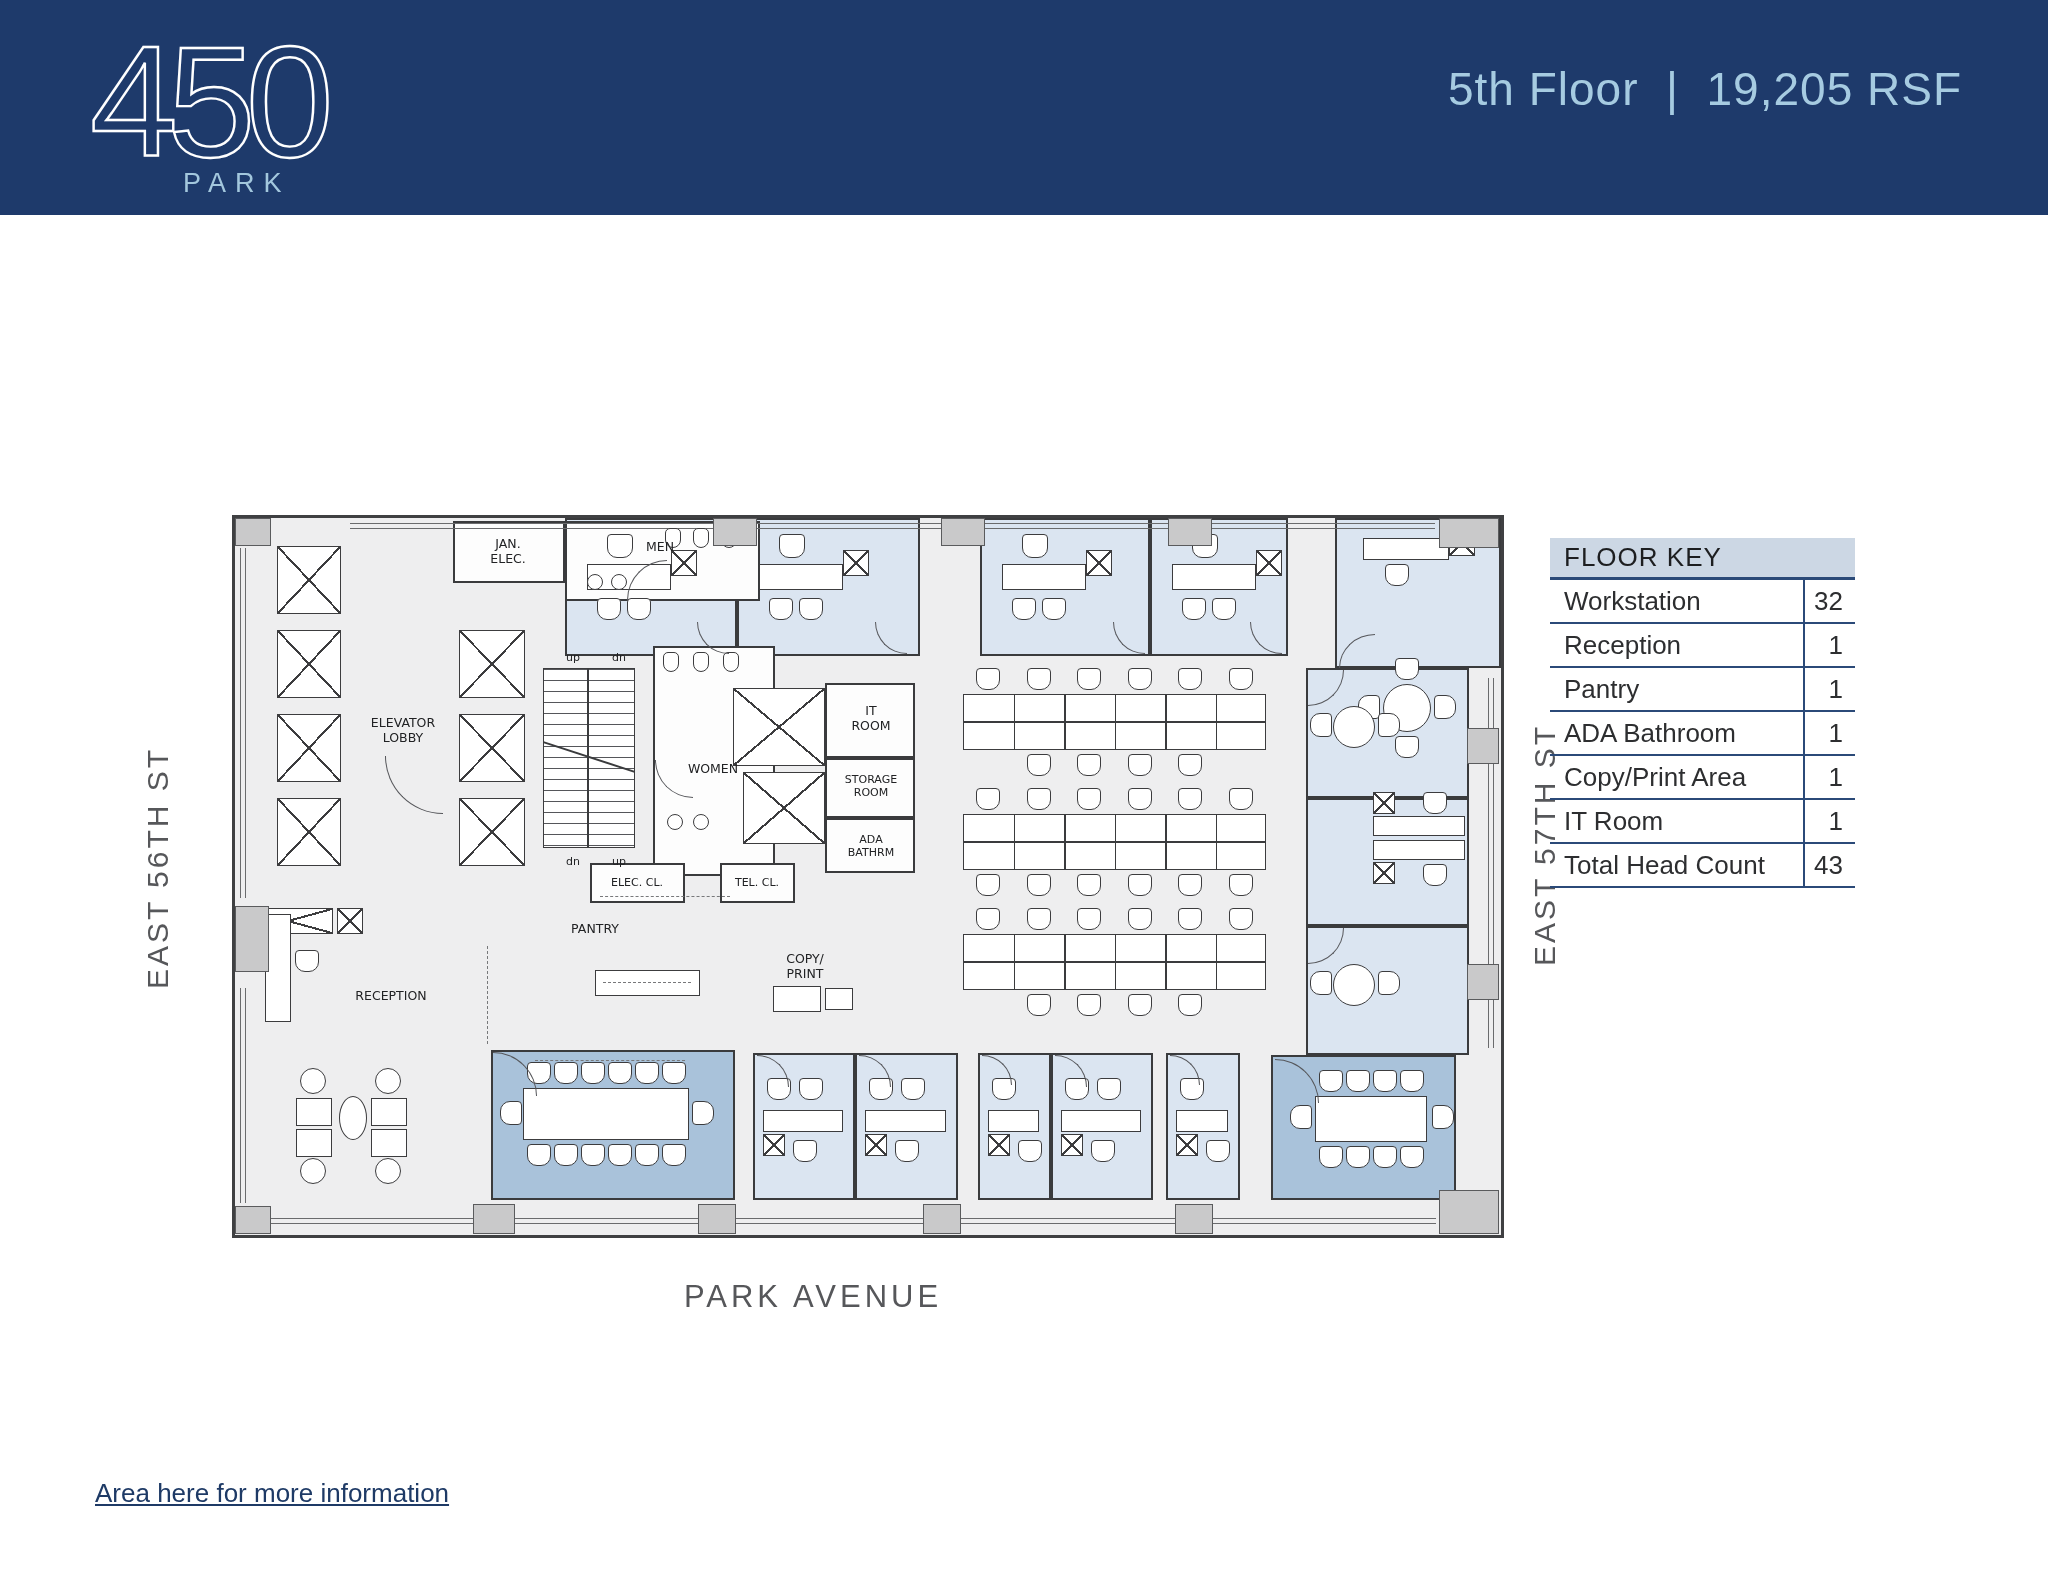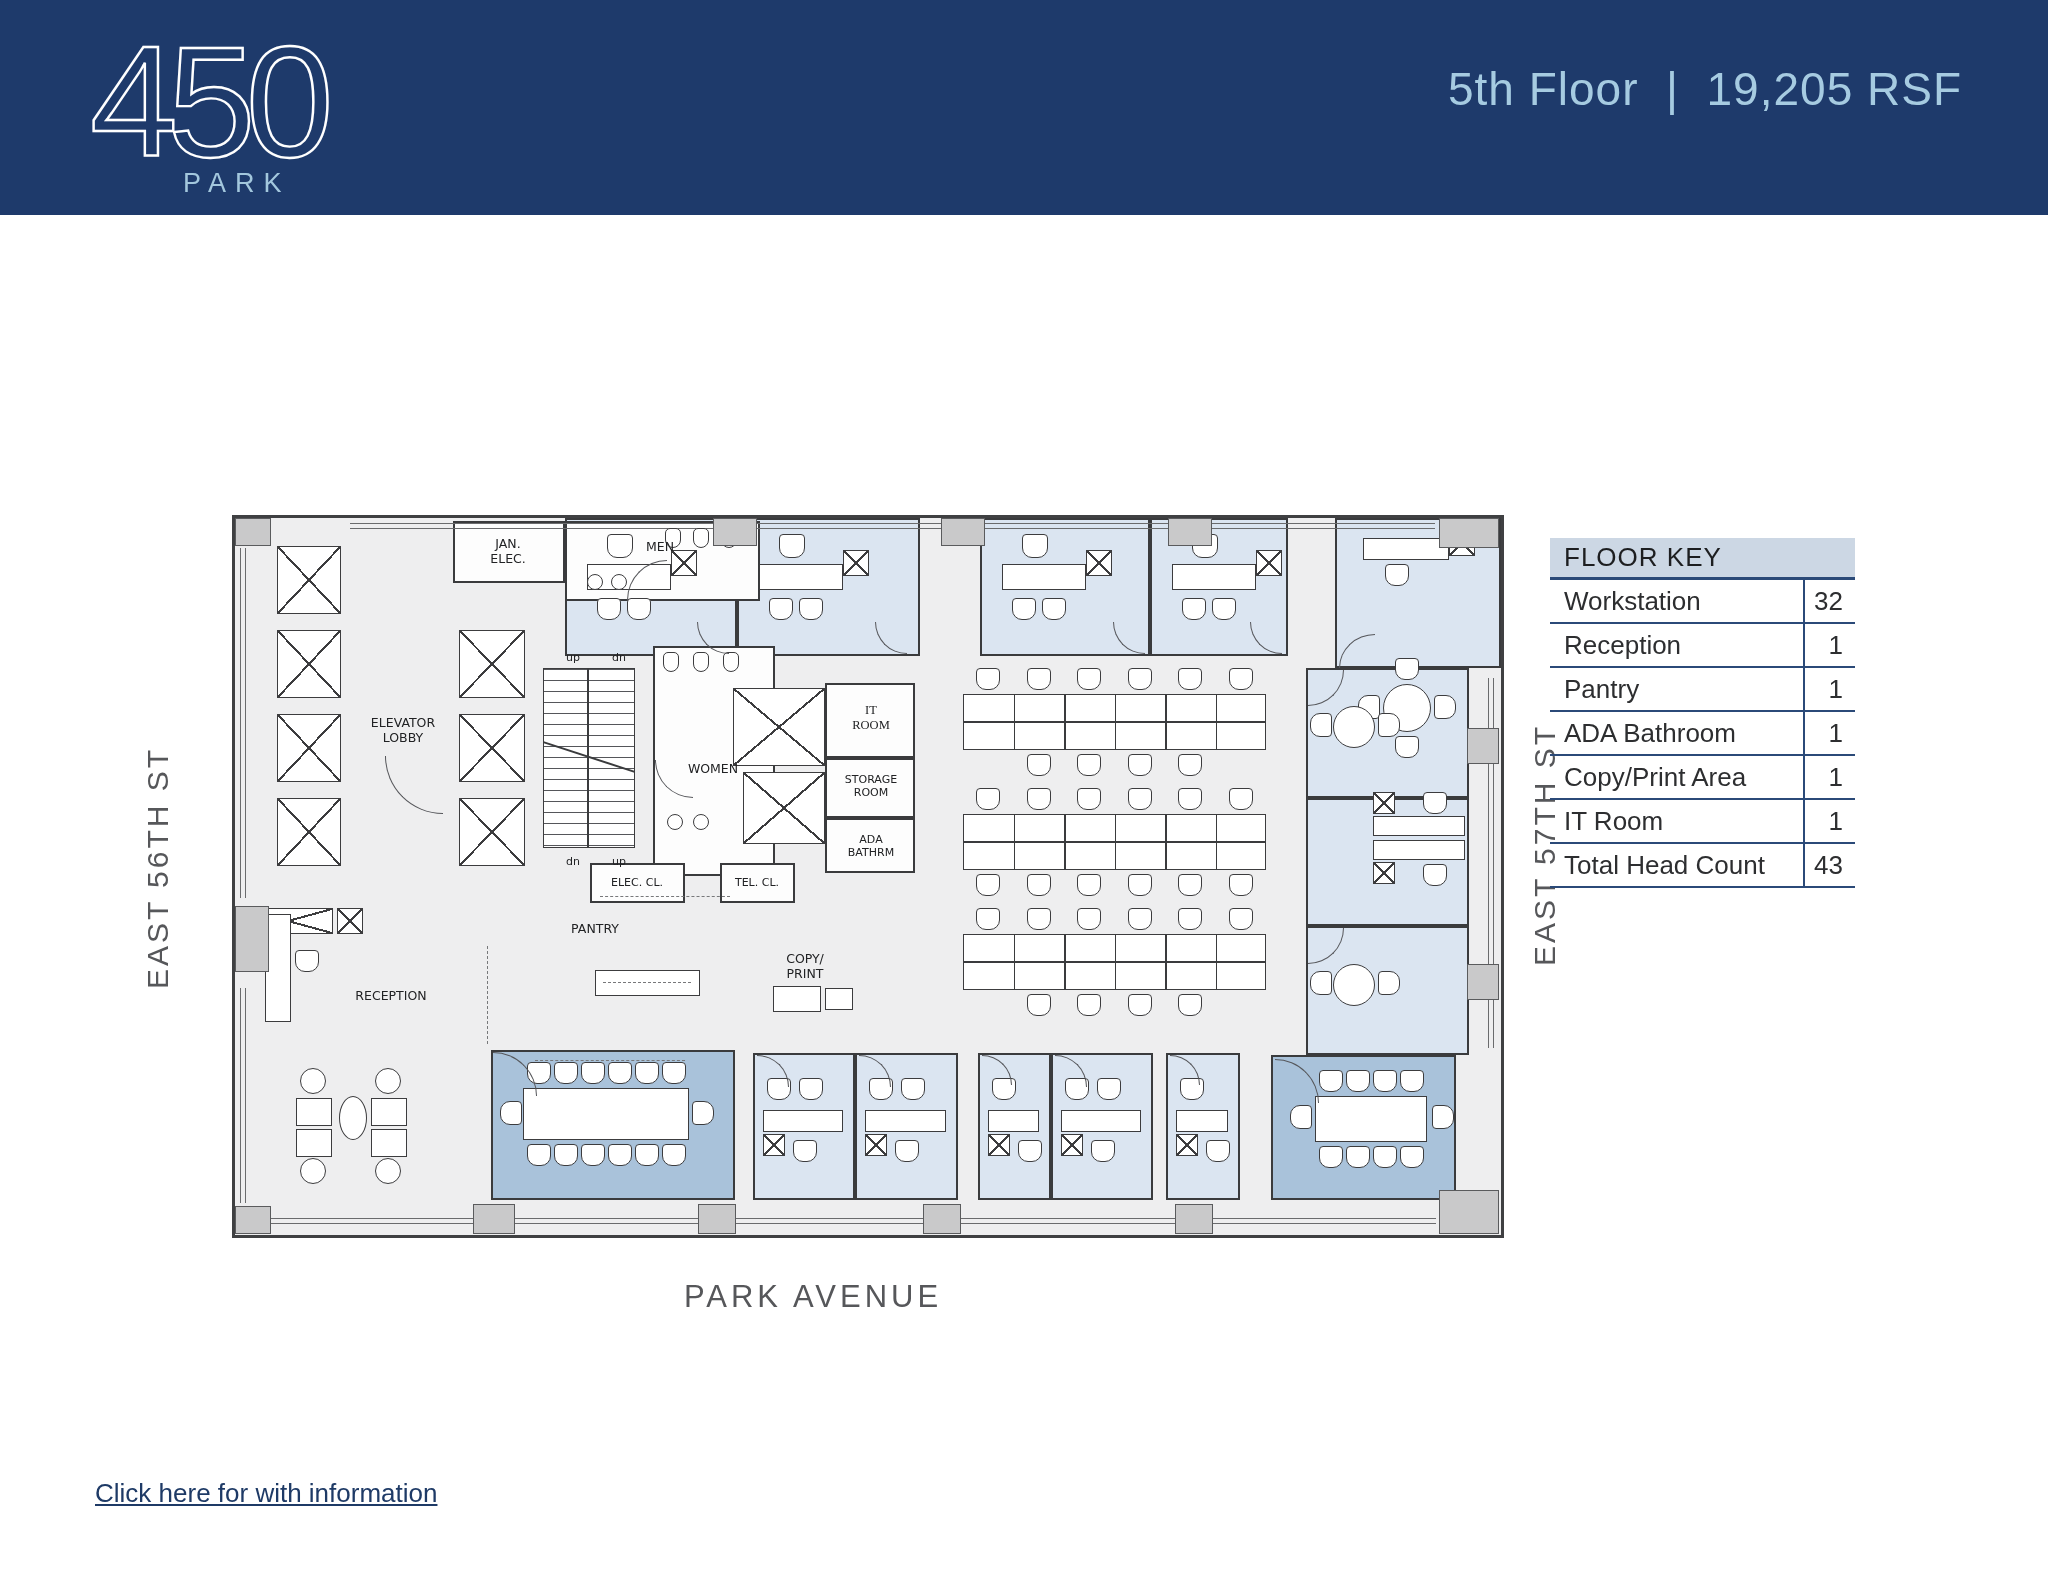--- a/index.html
+++ b/index.html
@@ -119,21 +119,21 @@
 </div>
 
 <div id="plan">
 
   <div class="lbl" style="left:273px;top:33px;">JAN.
 ELEC.</div>
   <div class="lbl" style="left:425px;top:28px;">MEN</div>
   <div class="lbl" style="left:478px;top:250px;">WOMEN</div>
   <div class="lbl" style="left:168px;top:212px;">ELEVATOR
 LOBBY</div>
-  <div class="lbl" style="left:636px;top:200px;font-family:Liberation Serif, serif;">IT
+  <div class="lbl" style="left:636px;top:200px;">IT
 ROOM</div>
   <div class="lbl sm" style="left:636px;top:268px;">STORAGE
 ROOM</div>
   <div class="lbl sm" style="left:636px;top:328px;">ADA
 BATHRM</div>
   <div class="lbl sm" style="left:402px;top:365px;">ELEC.  CL.</div>
   <div class="lbl sm" style="left:522px;top:365px;">TEL.  CL.</div>
   <div class="lbl" style="left:360px;top:410px;">PANTRY</div>
   <div class="lbl" style="left:570px;top:448px;">COPY/
 PRINT</div>
@@ -380,13 +380,13 @@
     <div class="arc r2" style="left: 935px; top: 537px; width: 30px; height: 30px;"></div>
     <div class="arc r0" style="left: 462px; top: 104px; width: 32px; height: 32px;"></div>
     <div class="arc r0" style="left: 640px; top: 104px; width: 32px; height: 32px;"></div>
     <div class="arc r0" style="left: 878px; top: 104px; width: 32px; height: 32px;"></div>
     <div class="arc r0" style="left: 1015px; top: 104px; width: 32px; height: 32px;"></div>
     <div class="arc r3" style="left: 1073px; top: 152px; width: 36px; height: 36px;"></div>
     <div class="arc r3" style="left: 1073px; top: 410px; width: 36px; height: 36px;"></div>
     <div class="arc r1" style="left: 1104px; top: 116px; width: 36px; height: 34px;"></div>
   </div>
 
-<a class="moreinfo" href="#">Click here for with information</a>
+<a class="moreinfo" href="#">Area here for more information</a>
 
 </body></html>

